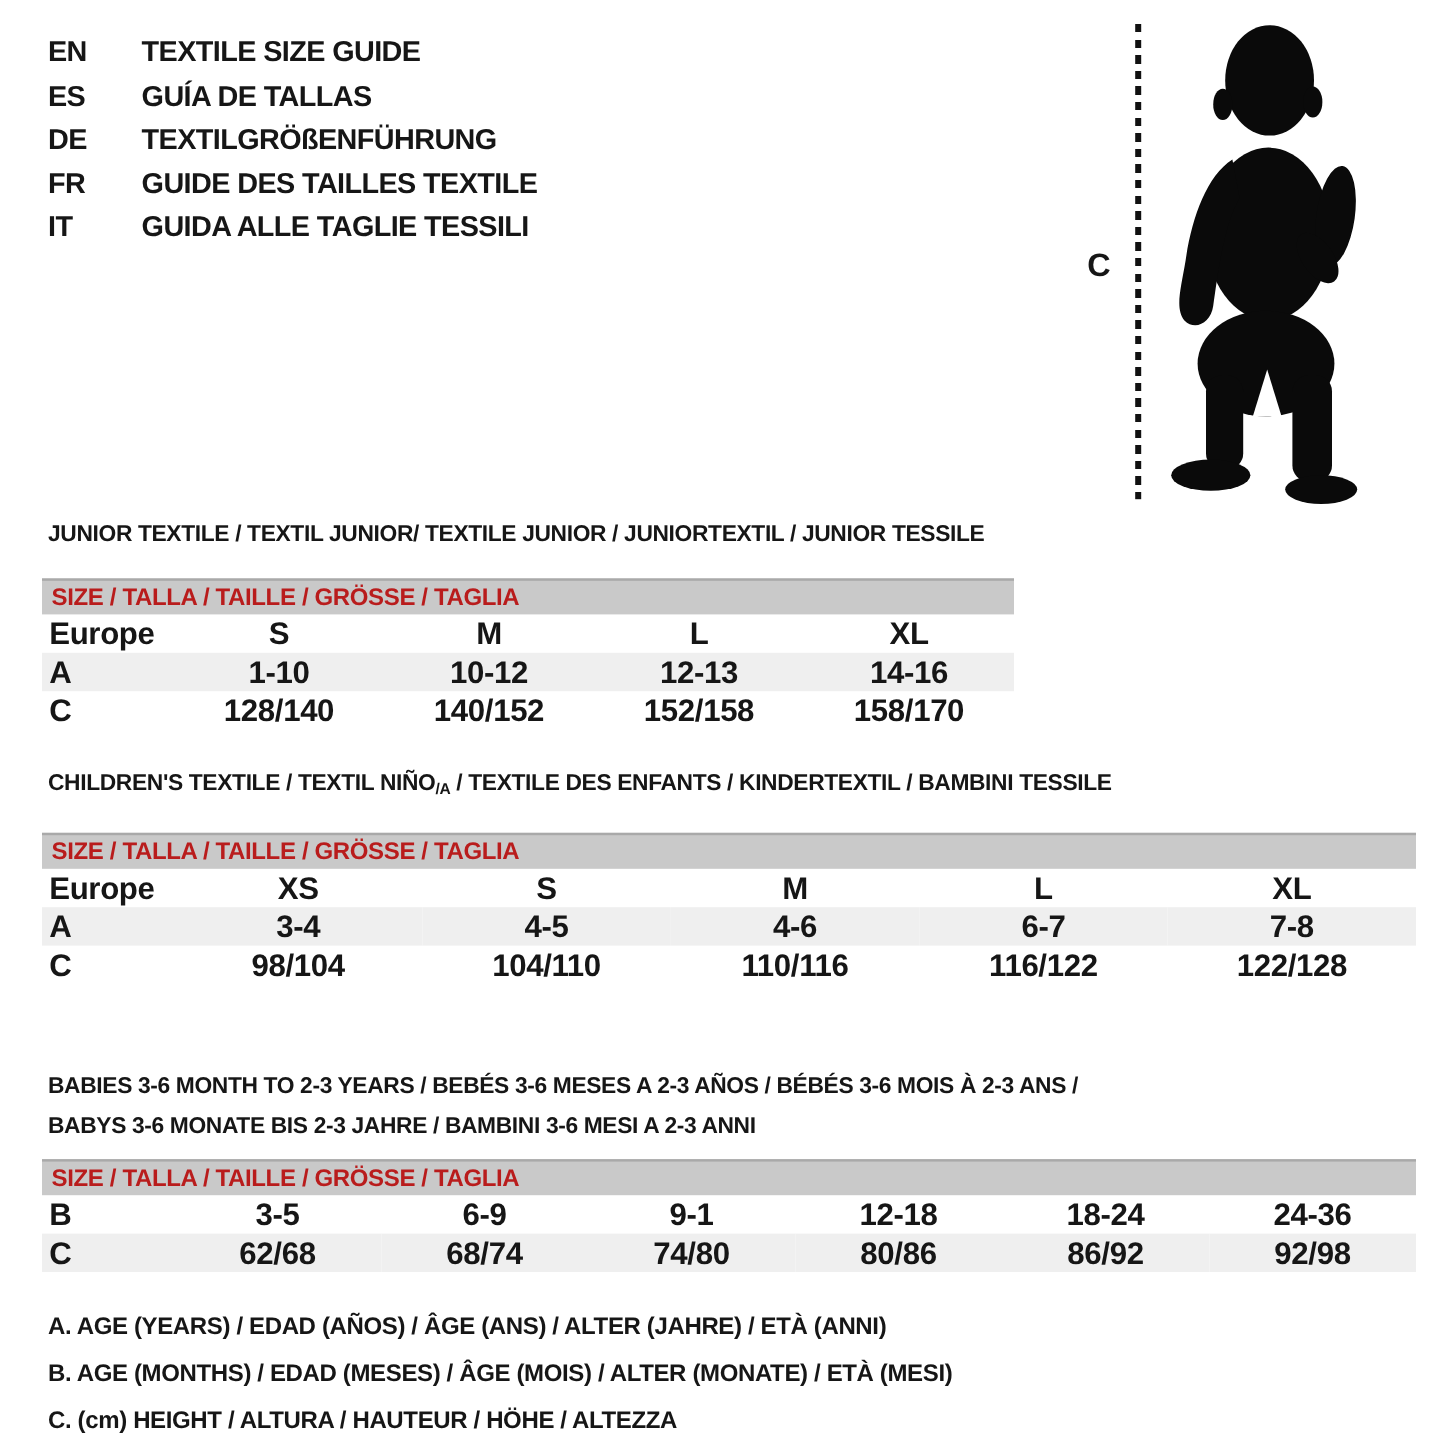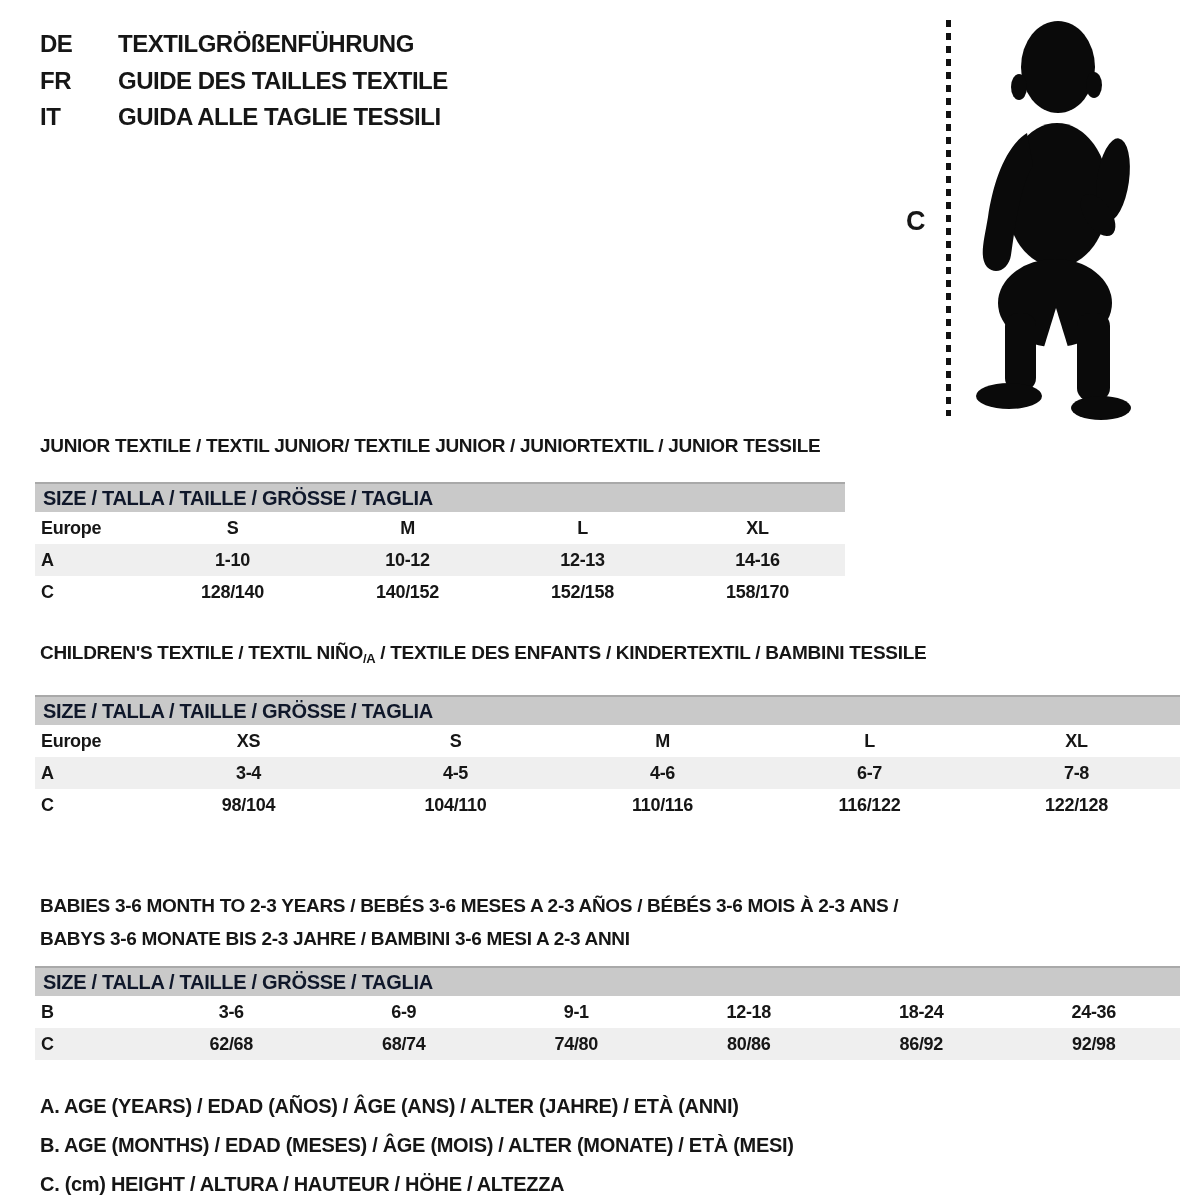--- a/index.html
+++ b/index.html
@@ -24,46 +24,54 @@
   .toddler { position:absolute; left:965px; top:15px; }
 
   
   .section { position:absolute; left:35px; }
   .sec-title { margin-left:5px; font-size:19px; font-weight:700; line-height:20px; white-space:nowrap; letter-spacing:-0.3px; }
   .sec-title .t-sub { font-size:13px; vertical-align:-4px; }
   .sec-title-2line { line-height:33px; }
   .size-bar {
     margin-top:26px; height:28px; line-height:28px; padding-left:8px;
     background:#c9c9c9; border-top:2px solid #a9a9a9;
-    font-size:20px; font-weight:700; letter-spacing:-0.3px; color:#0f172a;
+    font-size:20px; font-weight:700; letter-spacing:-0.3px; color:#b91c1c;
     white-space:nowrap; overflow:hidden;
   }
   .size-bar.tight { margin-top:11px; }
   table.size-table { border-collapse:collapse; table-layout:fixed; width:100%; }
   .size-table td {
-    height:32px; padding:0; font-size:18px; font-weight:700; letter-spacing:-0.3px;
+    height:32px; padding:0; font-size:26px; font-weight:700; letter-spacing:-0.3px;
     text-align:center; vertical-align:middle; white-space:nowrap;margin-top:48px;
   }
   .size-table td.row-label { text-align:left; padding-left:6px; }
   .size-table tr.alt { background:#efefef; }
   #sec-junior   { top:436px; width:810px; }
   #sec-children { top:643px; width:1145px; }
   #sec-babies   { top:889px; width:1145px; }
   col.c-label { width:110px; }
 
   
   .legend { position:absolute; left:40px; top:1087px; }
   .legend-line { font-size:20px; font-weight:700; line-height:39px; letter-spacing:-0.3px; white-space:nowrap; }
 </style>
 </head>
 <body>
 
 <div class="canvas">
 
   <div class="langs">
+    <div class="lang-row">
+      <span class="lang-code">EN</span>
+      <span class="lang-label">TEXTILE SIZE GUIDE</span>
+    </div>
+    <div class="lang-row">
+      <span class="lang-code">ES</span>
+      <span class="lang-label">GUÍA DE TALLAS</span>
+    </div>
     <div class="lang-row">
       <span class="lang-code">DE</span>
       <span class="lang-label">TEXTILGRÖßENFÜHRUNG</span>
     </div>
     <div class="lang-row">
       <span class="lang-code">FR</span>
       <span class="lang-label">GUIDE DES TAILLES TEXTILE</span>
     </div>
     <div class="lang-row">
       <span class="lang-code">IT</span>
@@ -179,21 +187,21 @@
           <col>
           <col>
           <col>
           <col>
           <col>
           <col>
         </colgroup>
       <tbody>
           <tr>
         <td class="row-label">B</td>
-        <td>3-6</td>
+        <td>3-5</td>
         <td>6-9</td>
         <td>9-1</td>
         <td>12-18</td>
         <td>18-24</td>
         <td>24-36</td>
       </tr>
       <tr class="alt">
         <td class="row-label">C</td>
         <td>62/68</td>
         <td>68/74</td>

